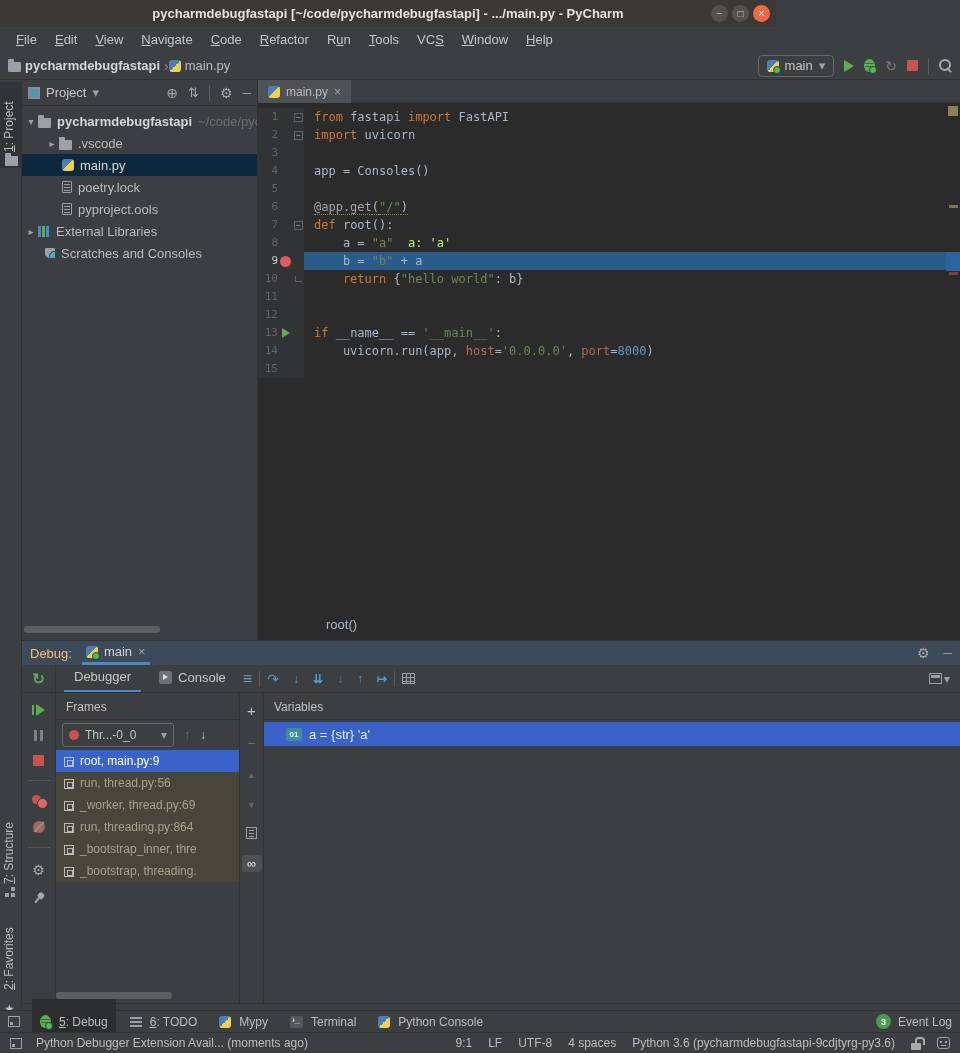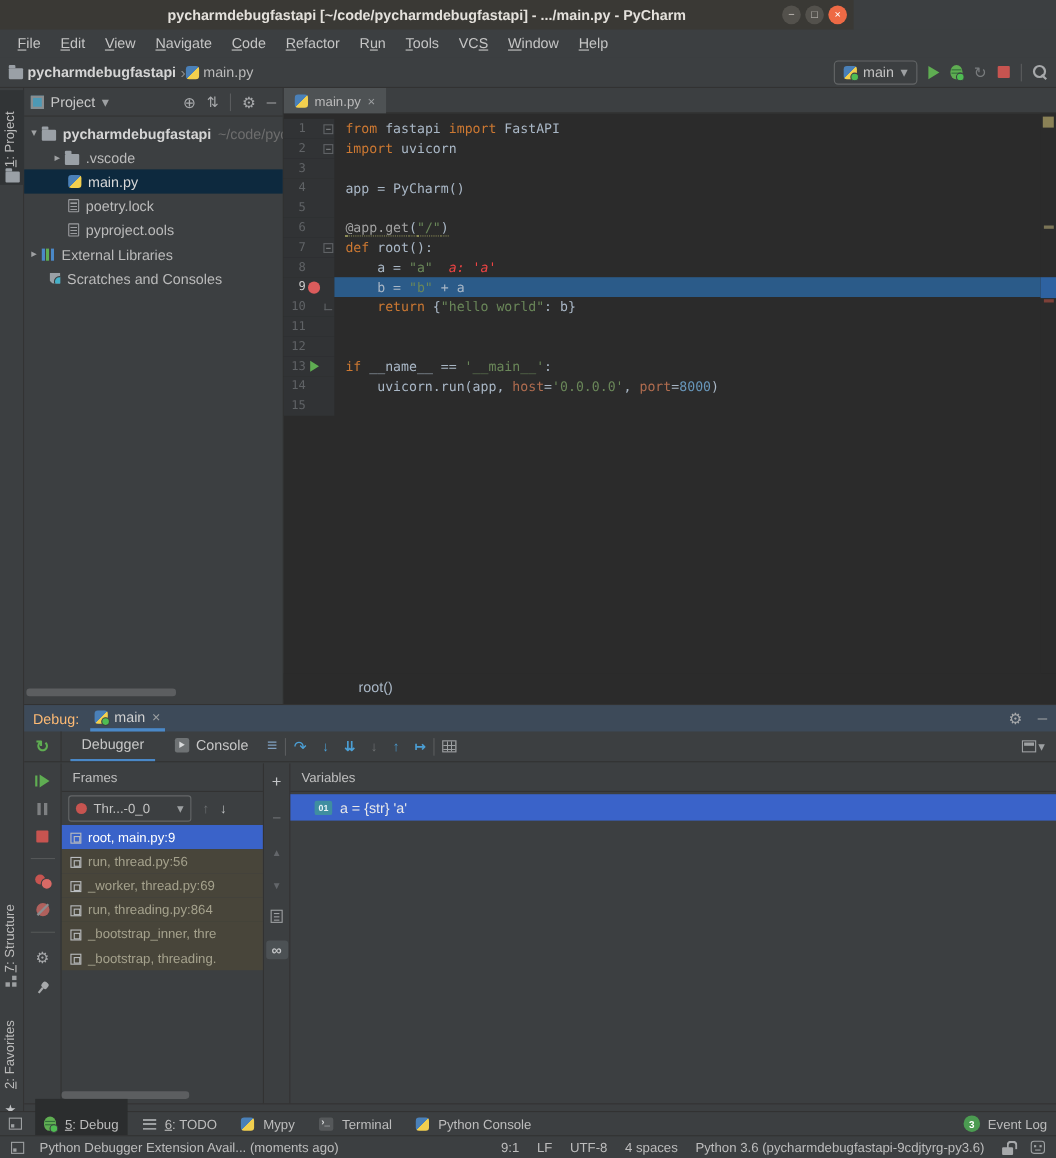--- a/index.html
+++ b/index.html
@@ -157,21 +157,21 @@
   .gut-num{width:20px;text-align:right;color:#606366;font-size:11px}
   .gut-mark{width:15px;display:flex;align-items:center;justify-content:center}
   .gut-fold{width:11px;display:flex;align-items:center;justify-content:center}
   .bp-dot{width:11px;height:11px;border-radius:50%;background:#db5c5c}
   .run-arrow{width:0;height:0;border-left:8px solid #5fad52;border-top:5px solid transparent;border-bottom:5px solid transparent}
   .fold-box{width:9px;height:9px;border:1px solid #5f6265;color:#9da0a2;font-size:8px;line-height:7px;text-align:center}
   .fold-end{width:7px;height:6px;border-left:1px solid #5f6265;border-bottom:1px solid #5f6265}
   .codecell{flex:1;padding-left:10px;white-space:pre;color:#a9b7c6}
   .code-line.exec .codecell{background:#2b5b89}
   .tk-kw{color:#cc7832}.tk-pl{color:#a9b7c6}.tk-str{color:#6a8759}.tk-num{color:#6897bb}
-  .tk-deco{color:#a3a3a3}.tk-hint{color:#ef4444;font-style:italic}.tk-named{color:#b06c4f}
+  .tk-deco{color:#a3a3a3}.tk-hint{color:#bef264;}.tk-named{color:#b06c4f}
   .tk-u{border-bottom:1px dotted #8a8a55}
   #stripe{position:absolute;right:0;top:0;width:14px;height:509px;background:#2b2b2b}
   .stripe-sq{position:absolute;left:2px;top:3px;width:10px;height:10px;background:#8a8156}
   .stripe-olive{position:absolute;left:3px;top:102px;width:9px;height:3px;background:#7b7456}
   .stripe-blue{position:absolute;left:0;top:149px;width:14px;height:19px;background:#2e62a1}
   .stripe-red{position:absolute;left:3px;top:169px;width:9px;height:3px;background:#7d4038}
   #breadcrumbs{height:24px;background:#2b2b2b;display:flex;align-items:center;padding-left:68px;color:#a9b7c6;font-size:13px}
 
   
   #debug{position:absolute;left:22px;top:560px;width:938px;height:370px;background:#3c3f41;border-top:1px solid #323232}
@@ -369,21 +369,21 @@
                 <span class="gut-fold"></span>
               </span>
               <span class="codecell"></span>
             </div>
             <div class="code-line">
               <span class="gutter">
                 <span class="gut-num">4</span>
                 <span class="gut-mark"></span>
                 <span class="gut-fold"></span>
               </span>
-              <span class="codecell"><span class="tk-pl">app = PyCharm()</span></span>
+              <span class="codecell"><span class="tk-pl">app = Consoles()</span></span>
             </div>
             <div class="code-line">
               <span class="gutter">
                 <span class="gut-num">5</span>
                 <span class="gut-mark"></span>
                 <span class="gut-fold"></span>
               </span>
               <span class="codecell"></span>
             </div>
             <div class="code-line">

